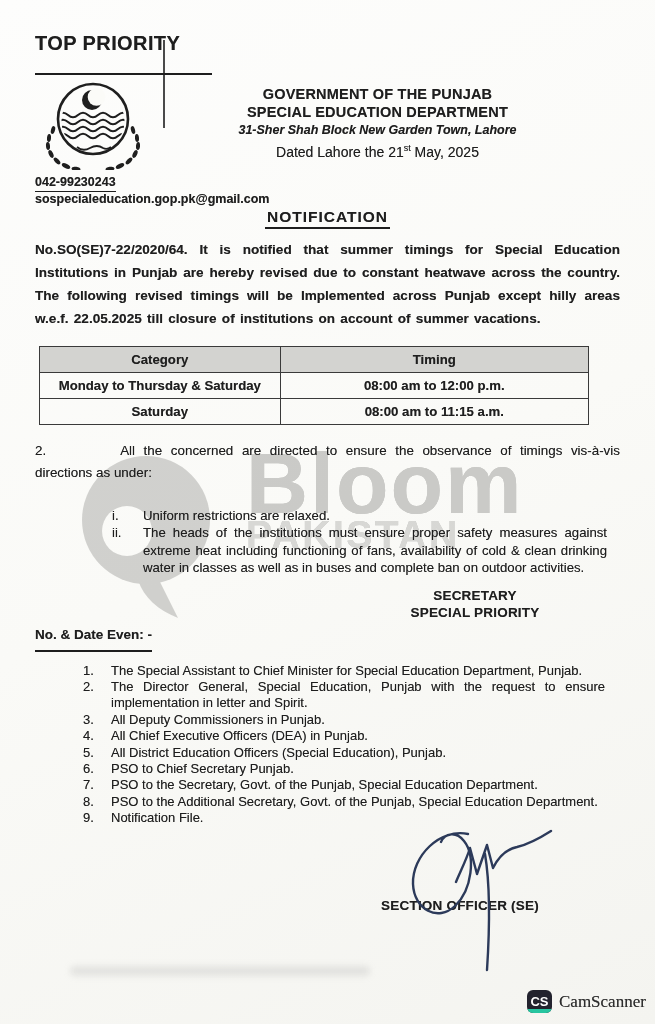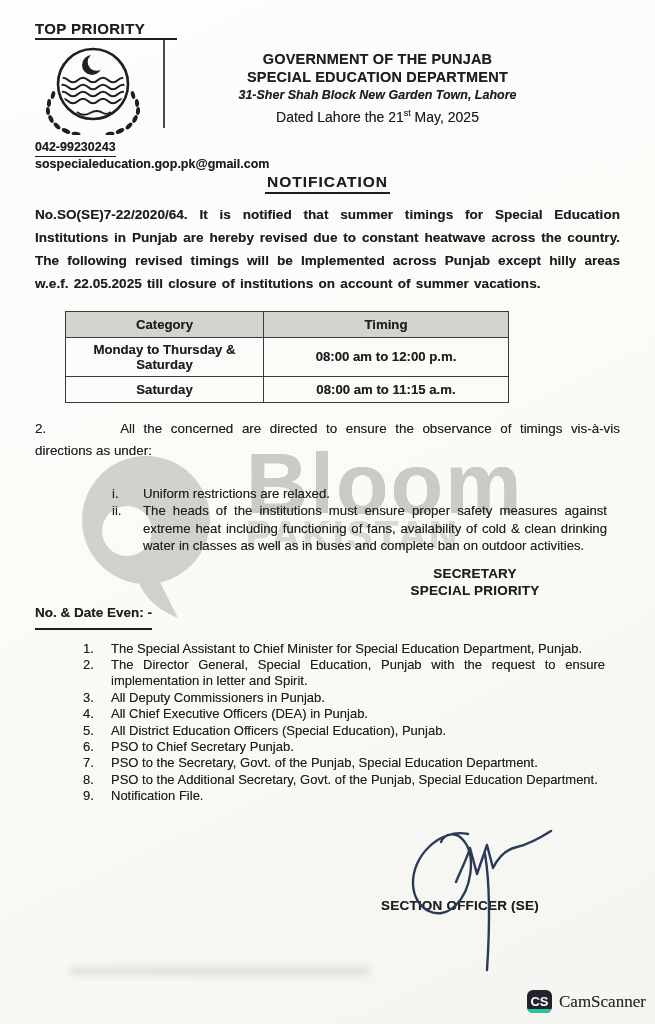--- a/index.html
+++ b/index.html
@@ -6,43 +6,43 @@
   body { margin: 0; background: #e9e9e9; }
   .page {
     position: relative; width: 655px; height: 1024px; overflow: hidden;
     background: linear-gradient(155deg, #fdfdfc 0%, #fafaf7 50%, #f4f4f0 100%);
     font-family: "Liberation Sans", sans-serif; color: #1e1e1e;
     text-shadow: 0 0 0.6px rgba(25,25,25,0.5);
   }
   .content { position: relative; z-index: 2; padding: 0 35px; }
 
   
-  .priority { display: inline-block; margin-top: 20px; font-size: 15px; font-weight: 700;
-    letter-spacing: 0.4px; border-bottom: 2.2px solid #1e1e1e; padding: 0 32px 1px 0; }
+  .priority { display: inline-block; margin-top: 32px; font-size: 20px; font-weight: 700;
+    letter-spacing: 0.4px; border-bottom: 2.2px solid #1e1e1e; padding: 0 32px 18px 0; }
   .vline { position: absolute; left: 163px; top: 40px; width: 1.6px; height: 88px;
     background: #4a4a4a; z-index: 2; }
   .header-row { display: flex; margin-top: 3px; }
   .emblem-box { flex: none; width: 112px; height: 92px; padding-left: 5px; }
   .header-center { flex: 1; text-align: center; padding: 8px 12px 0 0; }
   .org-line { font-size: 14.5px; font-weight: 700; line-height: 17.5px; letter-spacing: 0.2px; }
   .address-line { font-size: 12.5px; font-weight: 700; font-style: italic; line-height: 16px; margin-top: 1px; }
   .date-line { font-size: 14px; line-height: 18px; margin-top: 1px; }
   .date-line sup { font-size: 9px; }
   .contact { margin-top: 5px; font-size: 12.5px; font-weight: 700; line-height: 15.5px; }
   .phone { display: inline-block; border-bottom: 1.8px solid #1e1e1e; padding-bottom: 0.5px; }
 
   
   .title-wrap { text-align: center; margin-top: 0; }
   .doc-title { display: inline-block; font-size: 15.5px; font-weight: 700; letter-spacing: 1px;
     border-bottom: 2.4px solid #1e1e1e; padding: 0 2px 1px; }
   .body-para { margin-top: 9px; font-size: 13.6px; font-weight: 700; line-height: 23px;
     text-align: justify; word-spacing: 1.5px; }
 
   
-  .timings-table { margin: 16px 0 0 30px; width: 444px; border-collapse: collapse; }
+  .timings-table { margin: 16px 0 0 4px; width: 550px; border-collapse: collapse; }
   .timings-table th, .timings-table td { border: 1.9px solid #3a3a3a; text-align: center;
     font-size: 13.2px; font-weight: 700; padding: 4px 4px; height: 26px; }
   .timings-table th { background: #d3d3d0; }
   .col-cat { width: 241px; } .col-time { width: 309px; }
 
   
   .para2 { margin-top: 15px; font-size: 13.4px; line-height: 22px; text-align: justify; }
   .para2-num { margin-right: 74px; }
 
   

